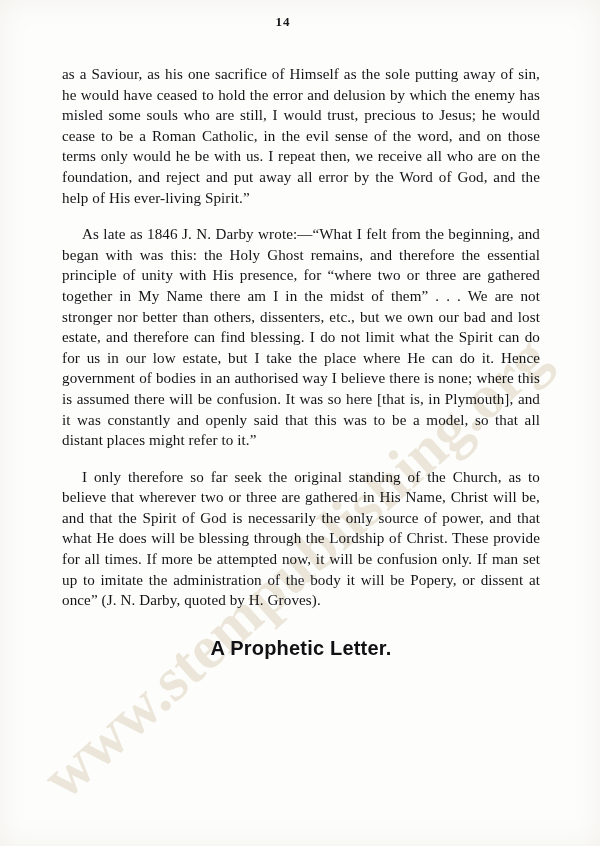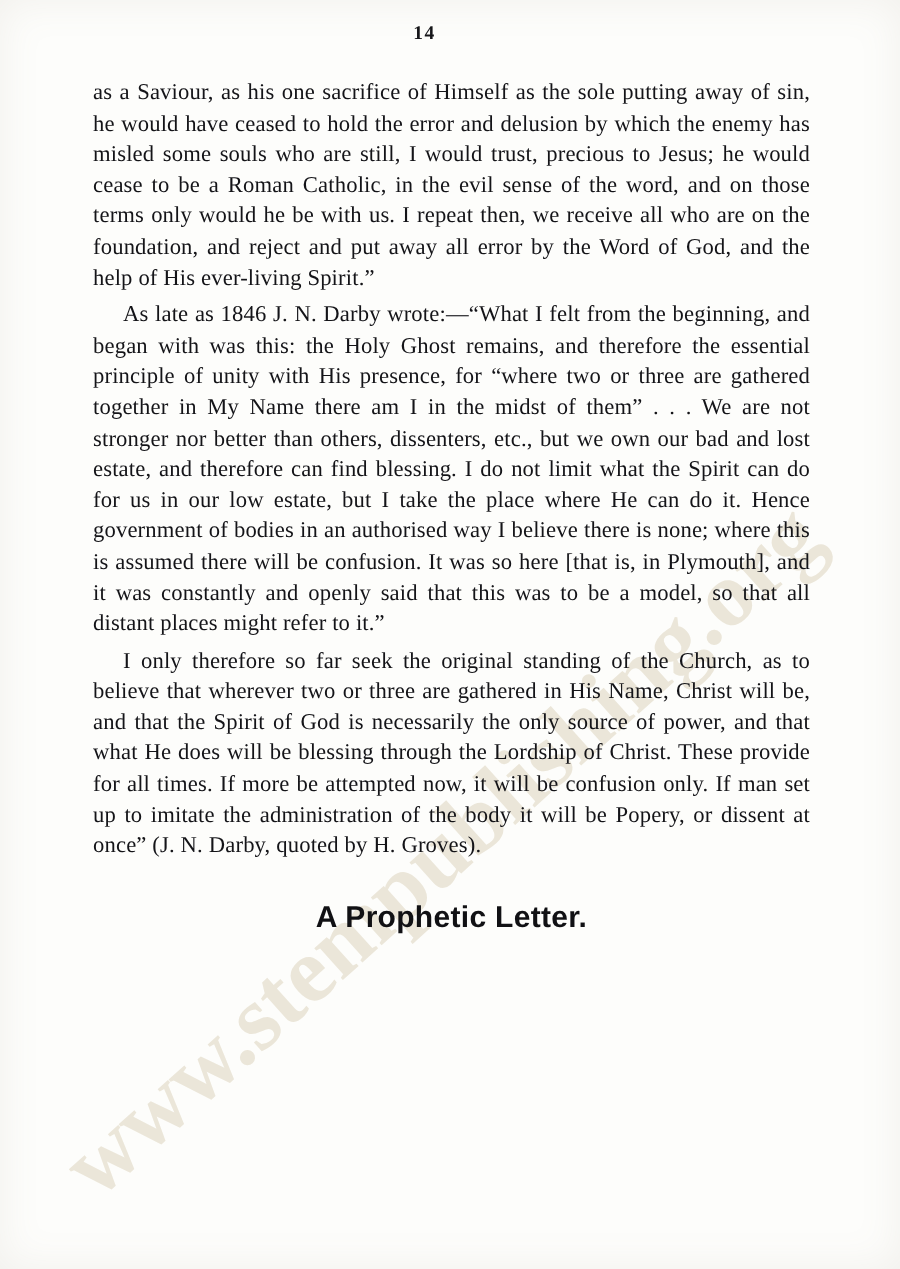--- a/index.html
+++ b/index.html
@@ -61,21 +61,21 @@
   }
 
   .content {
     position: absolute;
     left: 62px;
     top: 48px;
     width: 478px;
   }
 
   p.para {
-    margin: 4px 0 0 0;
+    margin: 16px 0 0 0;
     font-size: 15.1px;
     line-height: 20.6px;
     text-align: justify;
     color: #141418;
     text-indent: 0;
     letter-spacing: 0.1px;
   }
   p.indented {
     text-indent: 20px;
   }

